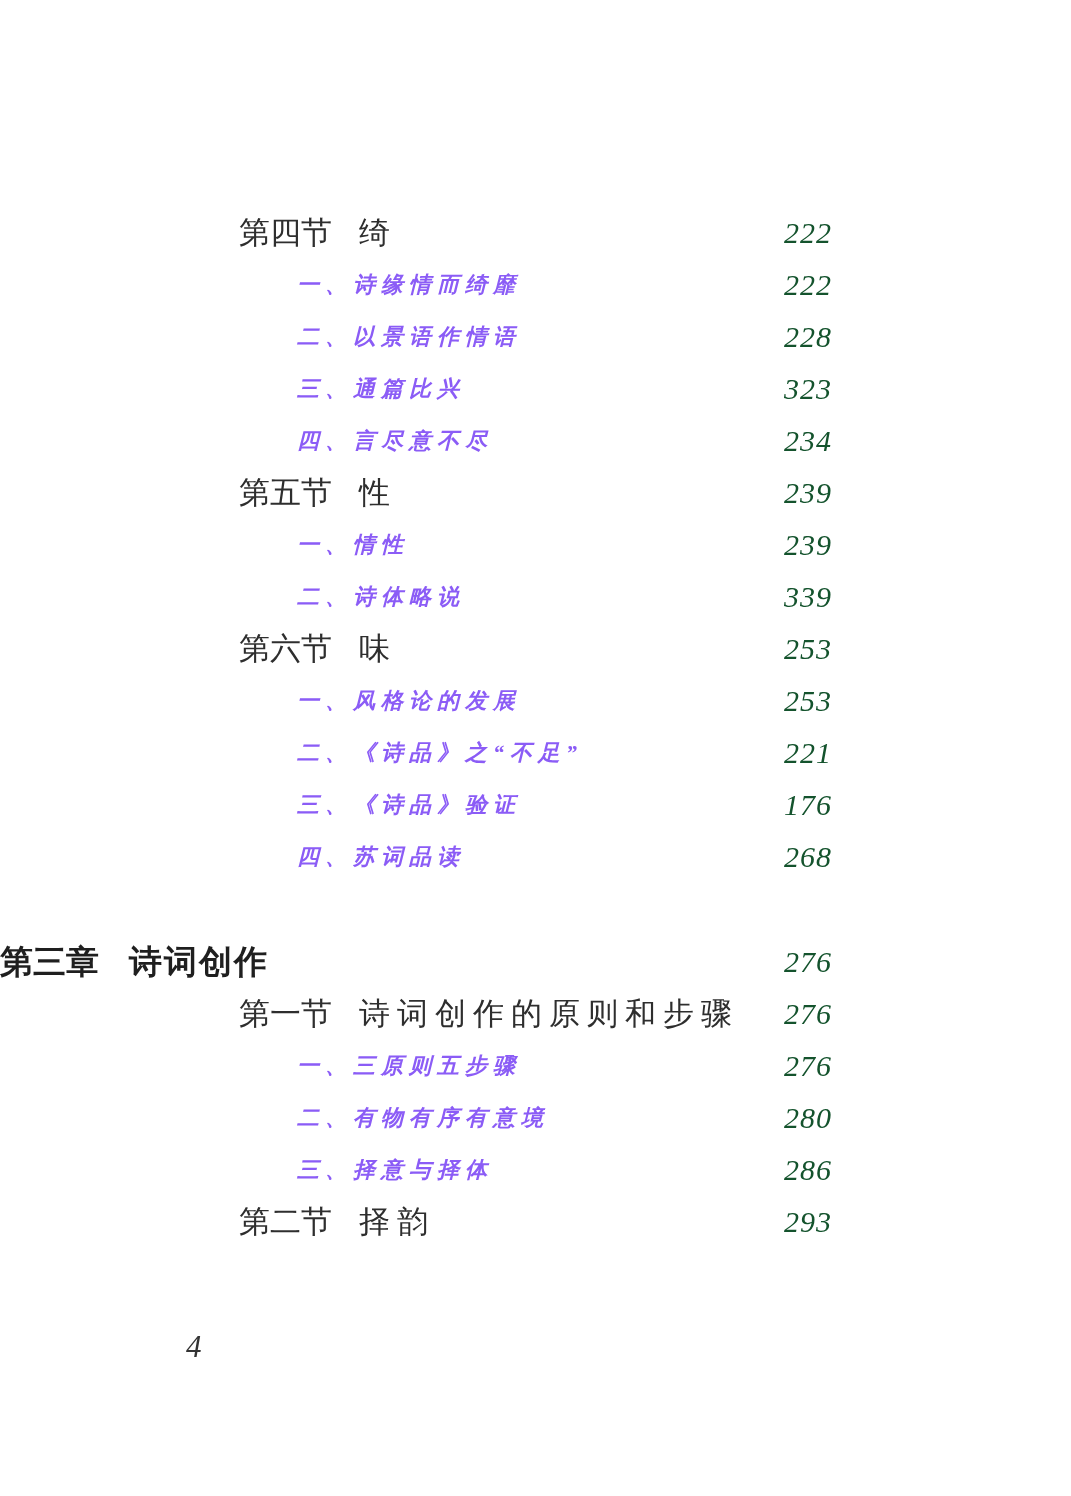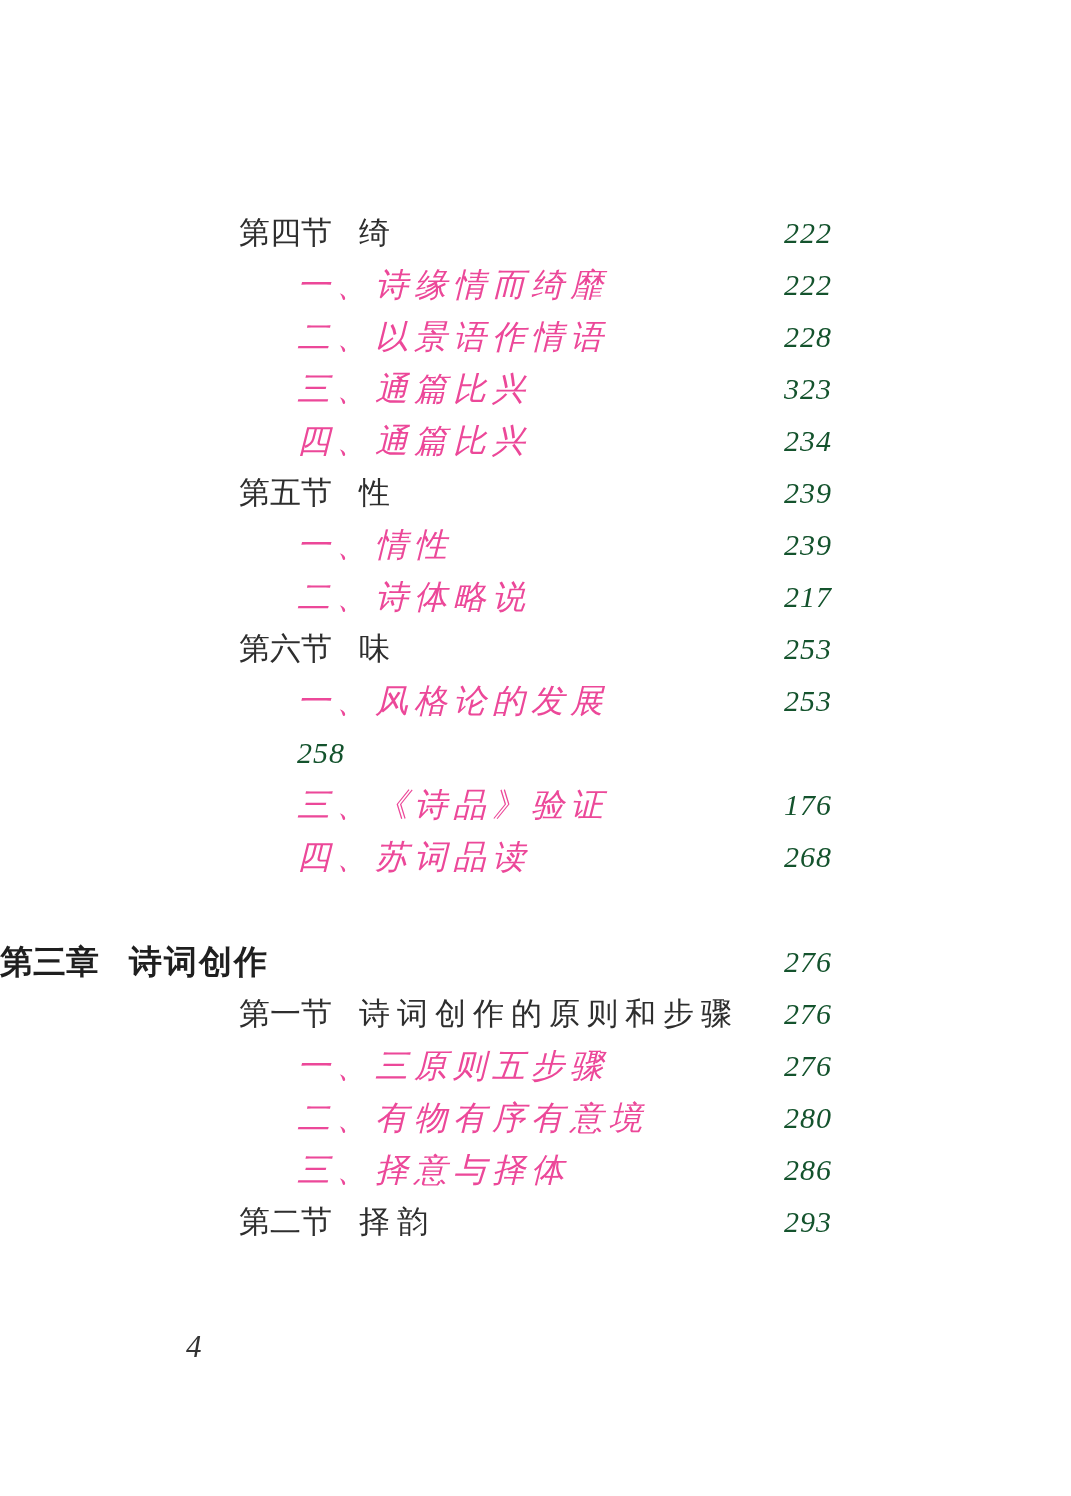--- a/index.html
+++ b/index.html
@@ -40,23 +40,24 @@
     font-size: 33px;
     font-weight: 700;
     color: #1f1f1f;
   }
   .row.chapter .title { margin-left: 30px; letter-spacing: 2px; }
 
   
   .row.item .label {
     font-family: "Liberation Serif", serif;
     font-style: italic;
-    font-size: 33px;
+    font-size: 22px;
     letter-spacing: 6px;
-    color: #ec4899;
+    color: #8b5cf6;
+    font-weight: bold;
   }
 
   .indent-chapter { }
   .indent-section { padding-left: 239px; }
   .indent-item    { padding-left: 297px; }
 
   .pg {
     font-family: "Liberation Serif", serif;
     font-style: italic;
     font-size: 30px;
@@ -94,51 +95,52 @@
       <span class="label">二、以景语作情语</span>
       <span class="pg">228</span>
     </div>
 
     <div class="row item indent-item">
       <span class="label">三、通篇比兴</span>
       <span class="pg">323</span>
     </div>
 
     <div class="row item indent-item">
-      <span class="label">四、通篇比兴</span>
+      <span class="label">四、言尽意不尽</span>
       <span class="pg">234</span>
     </div>
 
     <div class="row section indent-section">
       <span class="label"><span class="prefix">第五节</span><span class="title">性</span></span>
       <span class="pg">239</span>
     </div>
 
     <div class="row item indent-item">
       <span class="label">一、情性</span>
       <span class="pg">239</span>
     </div>
 
     <div class="row item indent-item">
       <span class="label">二、诗体略说</span>
-      <span class="pg">217</span>
+      <span class="pg">339</span>
     </div>
 
     <div class="row section indent-section">
       <span class="label"><span class="prefix">第六节</span><span class="title">味</span></span>
       <span class="pg">253</span>
     </div>
 
     <div class="row item indent-item">
       <span class="label">一、风格论的发展</span>
       <span class="pg">253</span>
     </div>
 
     <div class="row item indent-item">
-      <span class="pg">258</span>
+      <span class="label">二、《诗品》之“不足”</span>
+      <span class="pg">221</span>
     </div>
 
     <div class="row item indent-item">
       <span class="label">三、《诗品》验证</span>
       <span class="pg">176</span>
     </div>
 
     <div class="row item indent-item">
       <span class="label">四、苏词品读</span>
       <span class="pg">268</span>

